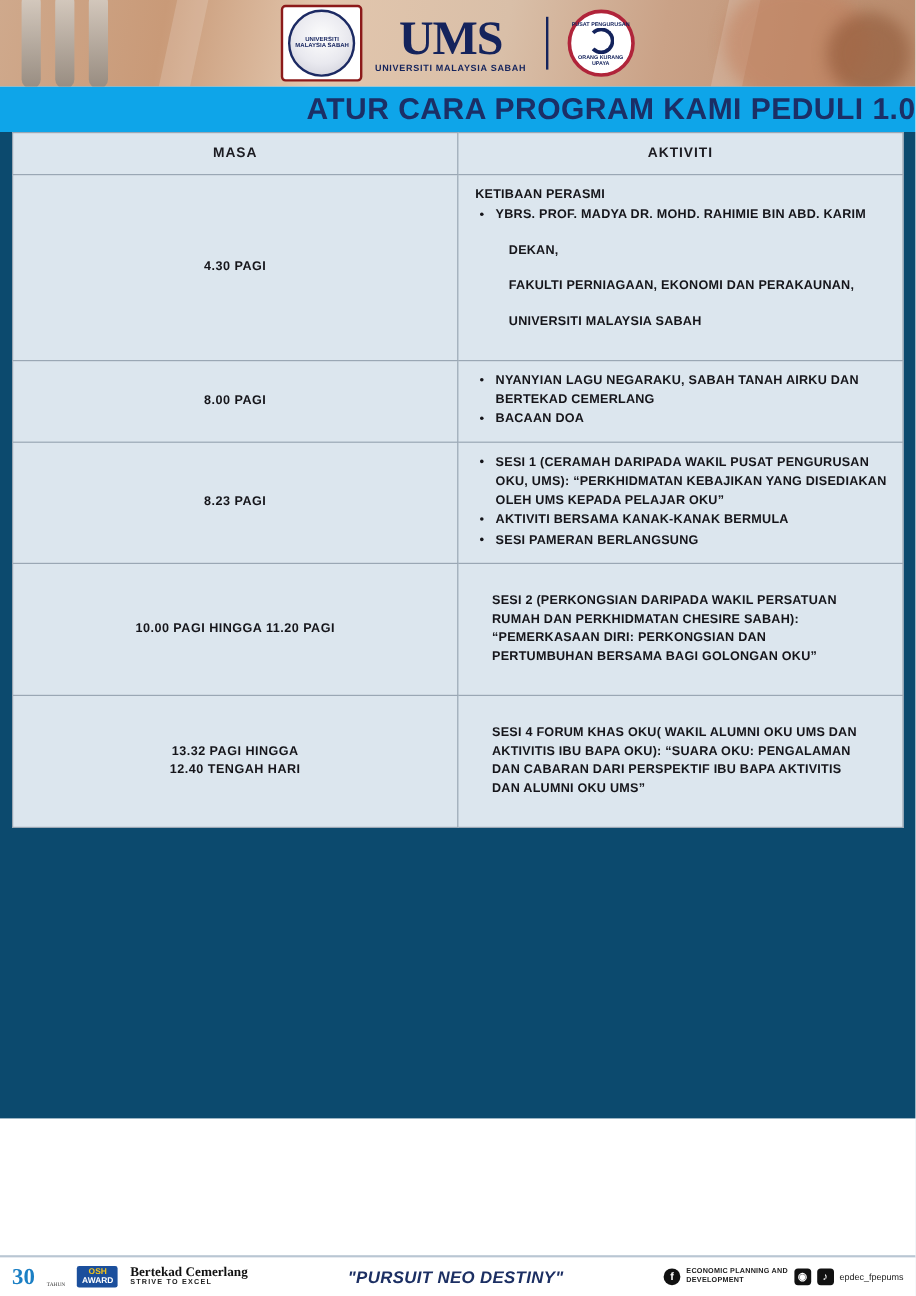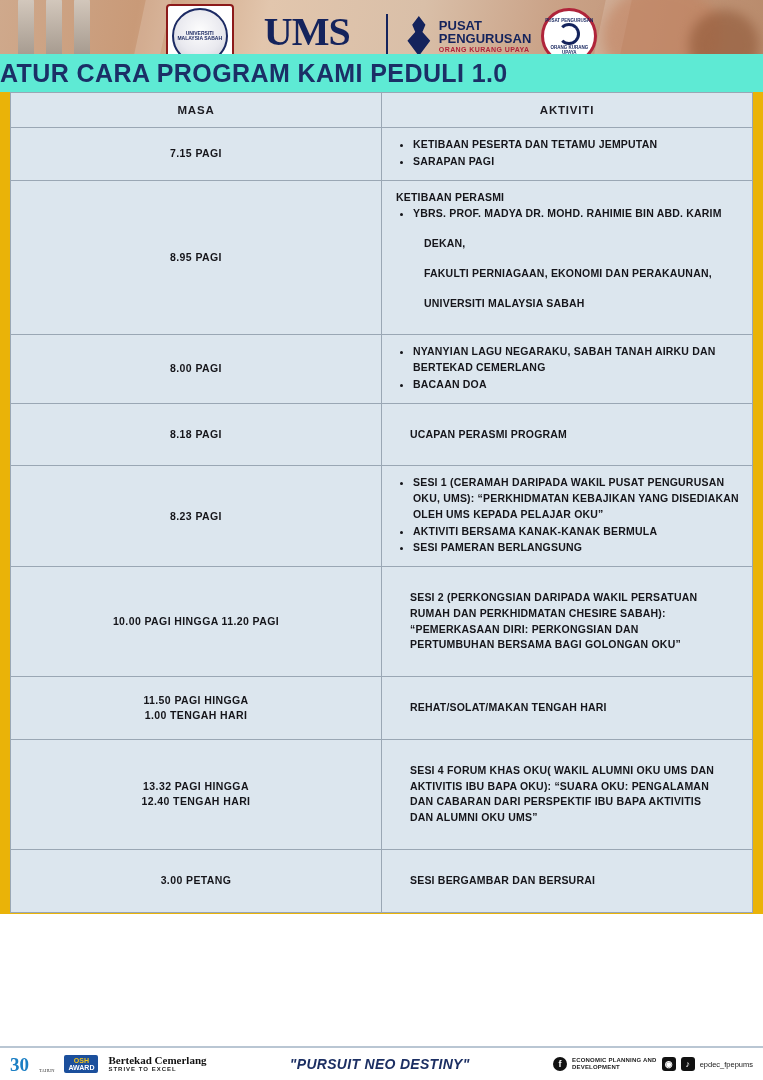--- a/index.html
+++ b/index.html
@@ -10,21 +10,21 @@
     font-family: "Liberation Sans", sans-serif;
     background: #ffffff;
     position: relative;
     overflow: hidden;
   }
 
   
   .banner {
     position: relative;
     width: 763px;
-    height: 54px;
+    height: 72px;
     background: linear-gradient(100deg,#cfa98c 0%, #c99a78 18%, #e2c6ad 35%, #d9bfa8 55%, #caa287 72%, #b98b6c 100%);
     overflow: hidden;
   }
   .banner .streak {
     position: absolute;
     top: 0; bottom: 0;
     width: 26px;
     background: rgba(255,255,255,0.16);
     transform: skewX(-12deg);
   }
@@ -110,37 +110,37 @@
   }
   .oku-glyph {
     width: 22px; height: 22px; border-radius: 50%;
     border: 3px solid #14235c;
     border-left-color: transparent;
   }
 
   
   .title-bar {
     height: 38px;
-    background: #5eead4;
+    background: #0ea5e9;
     display: flex;
     align-items: center;
-    justify-content: flex-start;
+    justify-content: flex-end;
   }
   .title-bar h1 {
     margin: 0;
     font-family: "Liberation Sans", sans-serif;
     font-weight: bold;
     font-size: 25px;
     letter-spacing: .4px;
     color: #1b2f66;
   }
 
   
   .sheet {
-    background: #eab308;
+    background: #0c4a6e;
     padding: 0 10px 0 10px;
     height: 822px;
   }
   table.agenda {
     width: 743px;
     border-collapse: collapse;
     background: #dce6ee;
     border: 1px solid #9aa7b4;
     table-layout: fixed;
   }
@@ -264,28 +264,20 @@
     <div class="logo-badge" style="padding:2px 4px;">
       <div class="crest">
         <span>UNIVERSITI MALAYSIA SABAH</span>
       </div>
     </div>
     <div style="display:flex;flex-direction:column;align-items:center;">
       <div class="ums-word">UMS</div>
       <div class="ums-sub">UNIVERSITI MALAYSIA SABAH</div>
     </div>
     <div class="divider-v"></div>
-    <div class="pgoku">
-      <div class="pgoku-mark"></div>
-      <div>
-        <div class="pgoku-txt-1">PUSAT</div>
-        <div class="pgoku-txt-2">PENGURUSAN</div>
-        <div class="pgoku-txt-3">ORANG KURANG UPAYA</div>
-      </div>
-    </div>
     <div class="oku-circle">
       <span style="font-size:4.5px;">PUSAT PENGURUSAN</span>
       <span class="oku-glyph"></span>
       <span style="font-size:4.5px;">ORANG KURANG UPAYA</span>
     </div>
   </div>
 </div>
 
 <div class="title-bar">
   <h1>ATUR CARA PROGRAM KAMI PEDULI 1.0</h1>
@@ -294,32 +286,23 @@
 <div class="sheet">
   <table class="agenda">
     <thead>
       <tr>
         <th class="time">MASA</th>
         <th>AKTIVITI</th>
       </tr>
     </thead>
     <tbody>
 
-      <tr>
-        <td class="time">7.15 PAGI</td>
-        <td class="act">
-          <ul>
-            <li>KETIBAAN PESERTA DAN TETAMU JEMPUTAN</li>
-            <li>SARAPAN PAGI</li>
-          </ul>
-        </td>
-      </tr>
-
-      <tr>
-        <td class="time">8.95 PAGI</td>
+
+      <tr>
+        <td class="time">4.30 PAGI</td>
         <td class="act">
           <p class="lead">KETIBAAN PERASMI</p>
           <ul>
             <li>YBRS. PROF. MADYA DR. MOHD. RAHIMIE BIN ABD. KARIM</li>
           </ul>
           <p class="ind">DEKAN,</p>
           <p class="ind">FAKULTI PERNIAGAAN, EKONOMI DAN PERAKAUNAN,</p>
           <p class="ind">UNIVERSITI MALAYSIA SABAH</p>
         </td>
       </tr>
@@ -328,68 +311,49 @@
         <td class="time">8.00 PAGI</td>
         <td class="act">
           <ul>
             <li>NYANYIAN LAGU NEGARAKU, SABAH TANAH AIRKU DAN BERTEKAD CEMERLANG</li>
             <li>BACAAN DOA</li>
           </ul>
         </td>
       </tr>
 
 
-      <tr>
-        <td class="time">8.18 PAGI</td>
-        <td class="act">
-          <p>UCAPAN PERASMI PROGRAM</p>
-        </td>
-      </tr>
 
       <tr>
         <td class="time">8.23 PAGI</td>
         <td class="act">
           <ul>
             <li>SESI 1 (CERAMAH DARIPADA WAKIL PUSAT PENGURUSAN OKU, UMS): “PERKHIDMATAN KEBAJIKAN YANG DISEDIAKAN OLEH UMS KEPADA PELAJAR OKU”</li>
             <li>AKTIVITI BERSAMA KANAK-KANAK BERMULA</li>
             <li>SESI PAMERAN BERLANGSUNG</li>
           </ul>
         </td>
       </tr>
 
       <tr>
         <td class="time">10.00 PAGI HINGGA 11.20 PAGI</td>
         <td class="act">
           <p>SESI 2 (PERKONGSIAN DARIPADA WAKIL PERSATUAN RUMAH DAN PERKHIDMATAN CHESIRE SABAH): “PEMERKASAAN DIRI: PERKONGSIAN DAN PERTUMBUHAN BERSAMA BAGI GOLONGAN OKU”</p>
         </td>
       </tr>
 
-      <tr>
-        <td class="time" style="white-space:pre-line;">11.50 PAGI HINGGA
-1.00 TENGAH HARI</td>
-        <td class="act">
-          <p>REHAT/SOLAT/MAKAN TENGAH HARI</p>
-        </td>
-      </tr>
 
       <tr>
         <td class="time" style="white-space:pre-line;">13.32 PAGI HINGGA
 12.40 TENGAH HARI</td>
         <td class="act">
           <p>SESI 4 FORUM KHAS OKU( WAKIL ALUMNI OKU UMS DAN AKTIVITIS IBU BAPA OKU): “SUARA OKU: PENGALAMAN DAN CABARAN DARI PERSPEKTIF IBU BAPA AKTIVITIS DAN ALUMNI OKU UMS”</p>
         </td>
       </tr>
 
 
-      <tr>
-        <td class="time">3.00 PETANG</td>
-        <td class="act">
-          <p>SESI BERGAMBAR DAN BERSURAI</p>
-        </td>
-      </tr>
 
     </tbody>
   </table>
 </div>
 
 <div class="footer-rule"></div>
 <div class="footer">
   <div class="f30">
     <span class="num">30</span>
     <span class="tiny">TAHUN</span>

